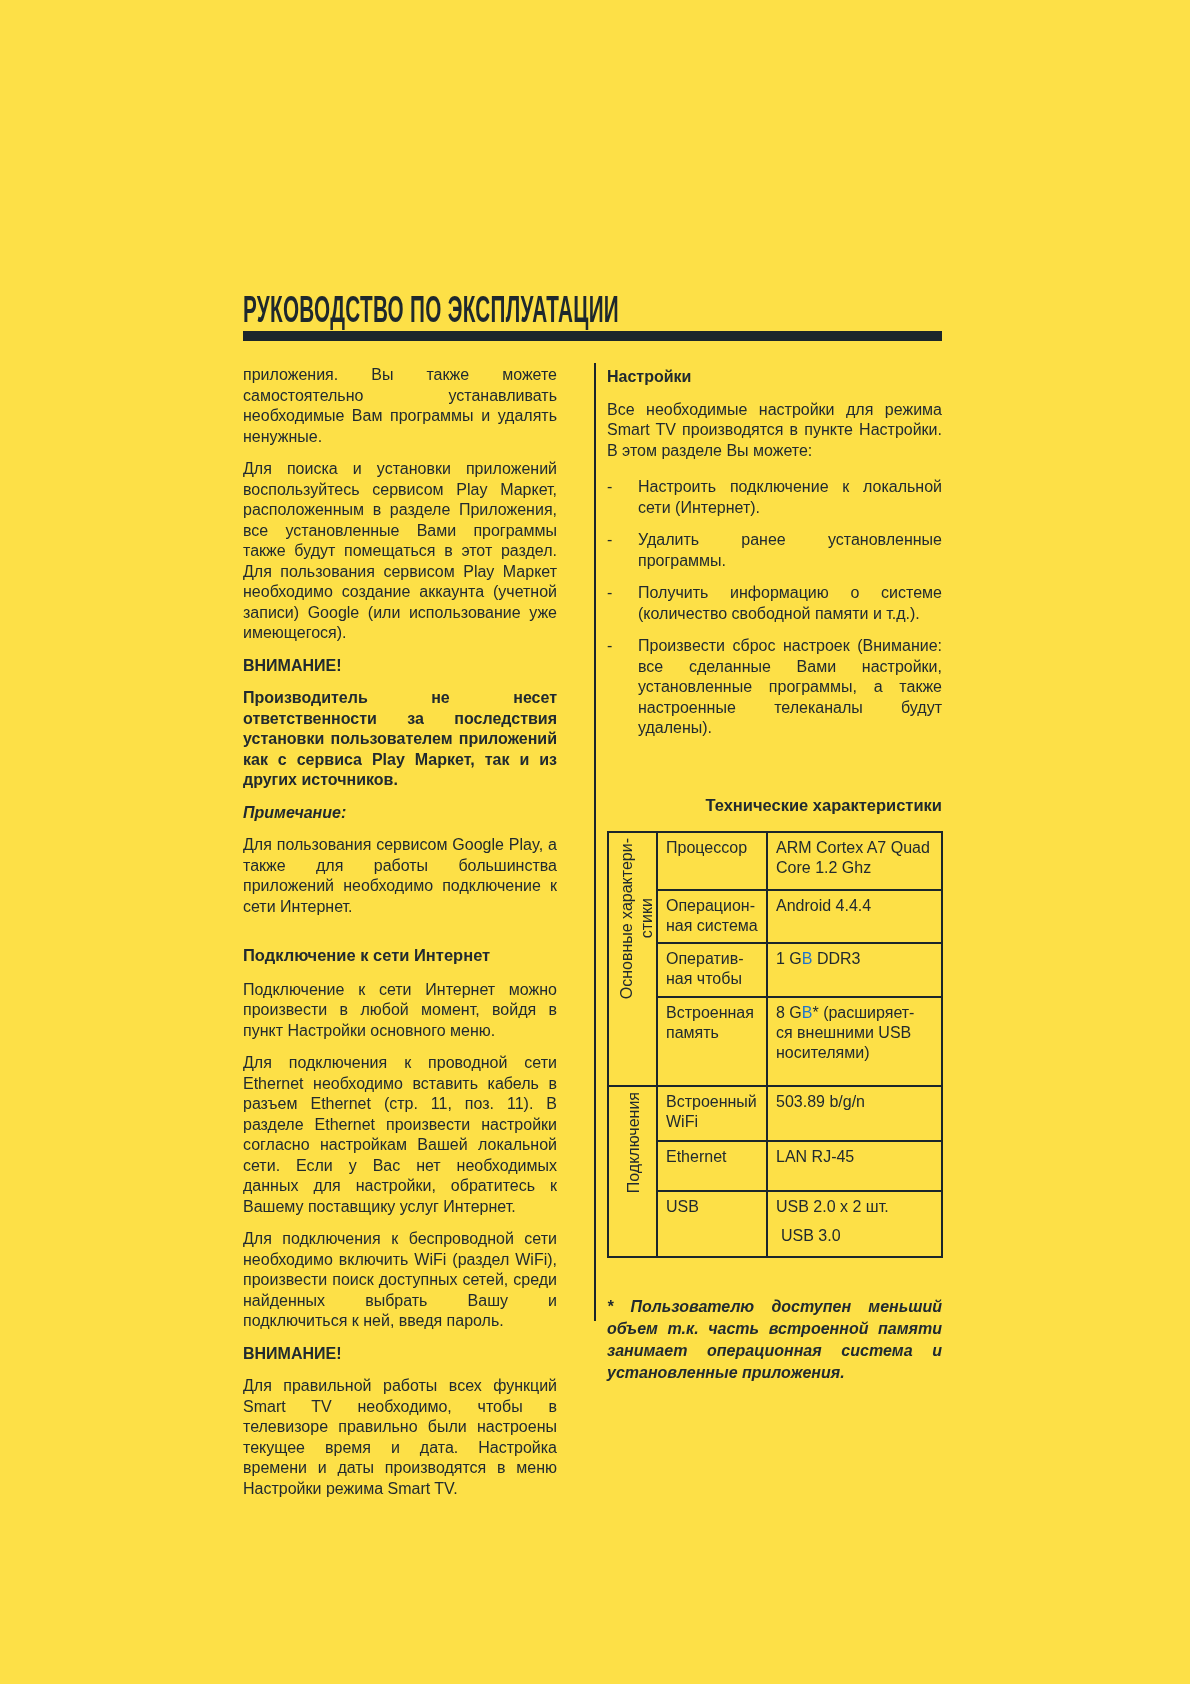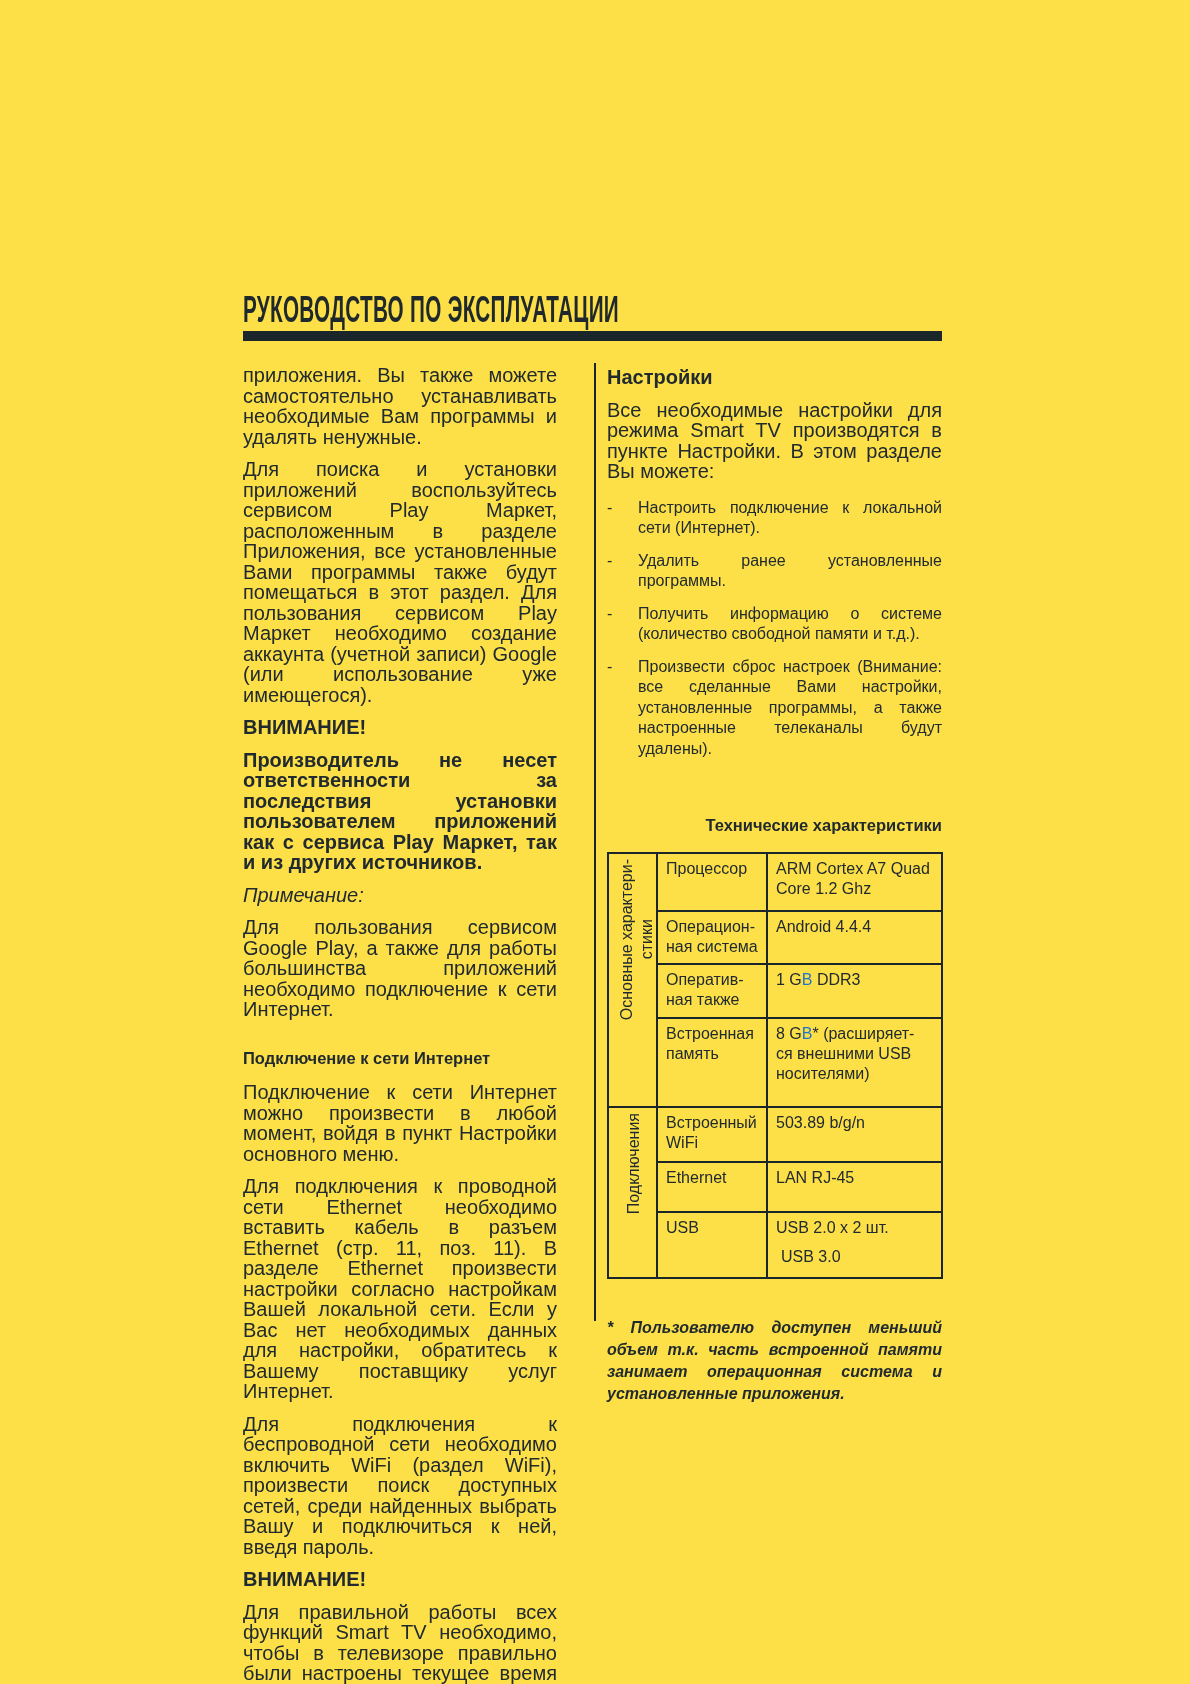--- a/index.html
+++ b/index.html
@@ -21,21 +21,21 @@
   .title-rule{height:10px;background:#1b262b;margin-top:4px;}
   .columns{display:flex;margin-top:24px;align-items:flex-start;}
   .col-left{width:314px;}
   .col-gap{width:50px;flex:0 0 50px;}
   .col-right{width:335px;}
   .col-divider{
     position:absolute;left:594px;top:363px;width:2px;height:958px;
     background:#1b262b;
   }
   p, .para{
-    font-size:20px;line-height:20.5px;text-align:justify;
+    font-size:16px;line-height:20.5px;text-align:justify;
     margin:0 0 12px 0;
   }
   .head{font-weight:bold;text-align:left;margin:2px 0 12px 0;}
   .head-section{font-weight:bold;font-size:16.5px;text-align:left;margin:28px 0 14px 0;}
   .bold{font-weight:bold;}
   .italic{font-style:italic;}
   .bullets{margin:16px 0 0 0;padding:0;list-style:none;}
   .bullets li{display:flex;margin:0 0 12px 0;}
   .bullets .marker{flex:0 0 31px;font-size:16px;line-height:20.5px;}
   .bullets .b-text{flex:1;font-size:16px;line-height:20.5px;text-align:justify;}
@@ -81,21 +81,21 @@
     <h1 class="doc-title">РУКОВОДСТВО ПО ЭКСПЛУАТАЦИИ</h1>
     <div class="title-rule"></div>
 
     <div class="columns">
 
       <div class="col-left">
         <p>приложения. Вы также можете самостоятельно устанавливать необходимые Вам программы и удалять ненужные.</p>
         <p>Для поиска и установки приложений воспользуйтесь сервисом Play Маркет, расположенным в разделе Приложения, все установленные Вами программы также будут помещаться в этот раздел. Для пользования сервисом Play Маркет необходимо создание аккаунта (учетной записи) Google (или использование уже имеющегося).</p>
         <p class="head">ВНИМАНИЕ!</p>
         <p class="bold">Производитель не несет ответственности за последствия установки пользователем приложений как с сервиса Play Маркет, так и из других источников.</p>
-        <p class="head italic" style="font-weight:normal">Примечание:</p>
+        <p class="head italic" style="font-weight:bold">Примечание:</p>
         <p>Для пользования сервисом Google Play, а также для работы большинства приложений необходимо подключение к сети Интернет.</p>
         <p class="head-section">Подключение к сети Интернет</p>
         <p>Подключение к сети Интернет можно произвести в любой момент, войдя в пункт Настройки основного меню.</p>
         <p>Для подключения к проводной сети Ethernet необходимо вставить кабель в разъем Ethernet (стр. 11, поз. 11). В разделе Ethernet произвести настройки согласно настройкам Вашей локальной сети. Если у Вас нет необходимых данных для настройки, обратитесь к Вашему поставщику услуг Интернет.</p>
         <p>Для подключения к беспроводной сети необходимо включить WiFi (раздел WiFi), произвести поиск доступных сетей, среди найденных выбрать Вашу и подключиться к ней, введя пароль.</p>
         <p class="head">ВНИМАНИЕ!</p>
         <p>Для правильной работы всех функций Smart TV необходимо, чтобы в телевизоре правильно были настроены текущее время и дата. Настройка времени и даты производятся в меню Настройки режима Smart TV.</p>
       </div>
 
       <div class="col-gap"></div>
@@ -141,21 +141,21 @@
               <td class="value">ARM Cortex A7 Quad
 Core 1.2 Ghz</td>
             </tr>
             <tr>
               <td class="param" style="height:42px">Операцион-
 ная система</td>
               <td class="value">Android 4.4.4</td>
             </tr>
             <tr>
               <td class="param" style="height:43px">Оператив-
-ная также</td>
+ная чтобы</td>
               <td class="value"><span>1 G</span><span class="blue">B</span><span> DDR3</span></td>
             </tr>
             <tr>
               <td class="param" style="height:78px">Встроенная
 память</td>
               <td class="value"><span>8 G</span><span class="blue">B</span><span>* (расширяет-
 ся внешними USB
 носителями)</span></td>
             </tr>
             <tr>

